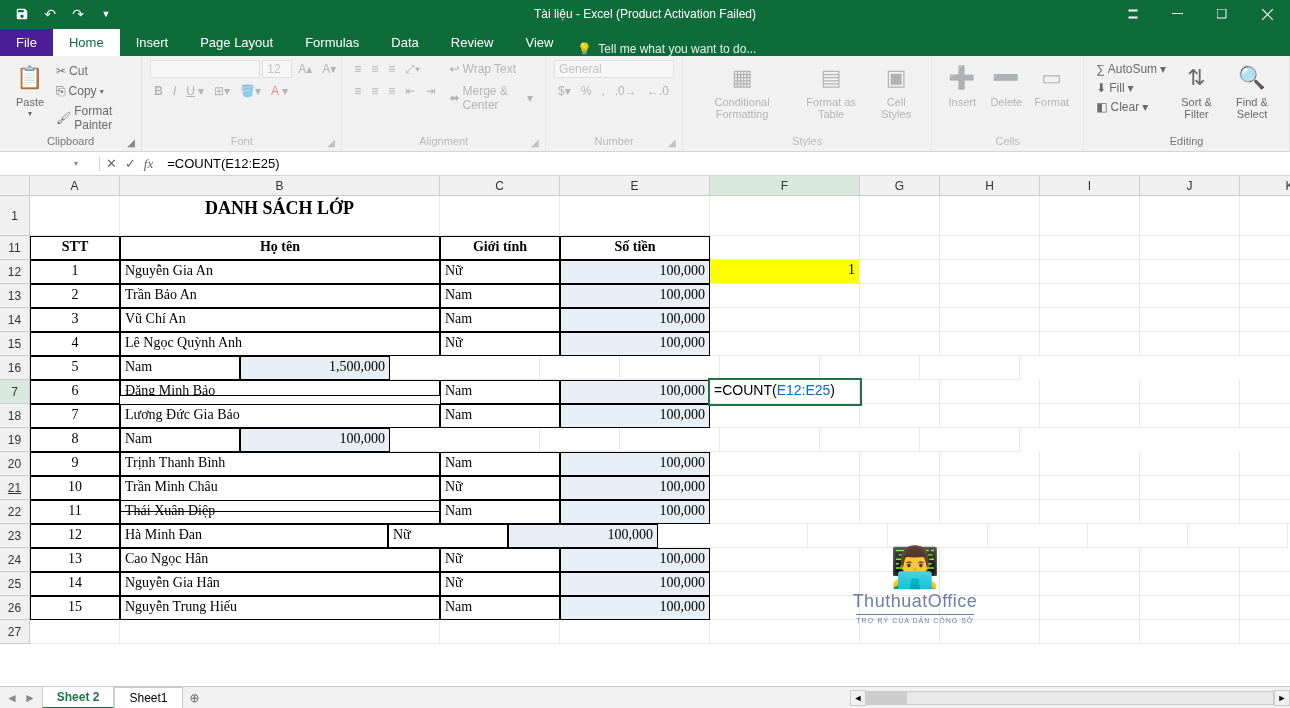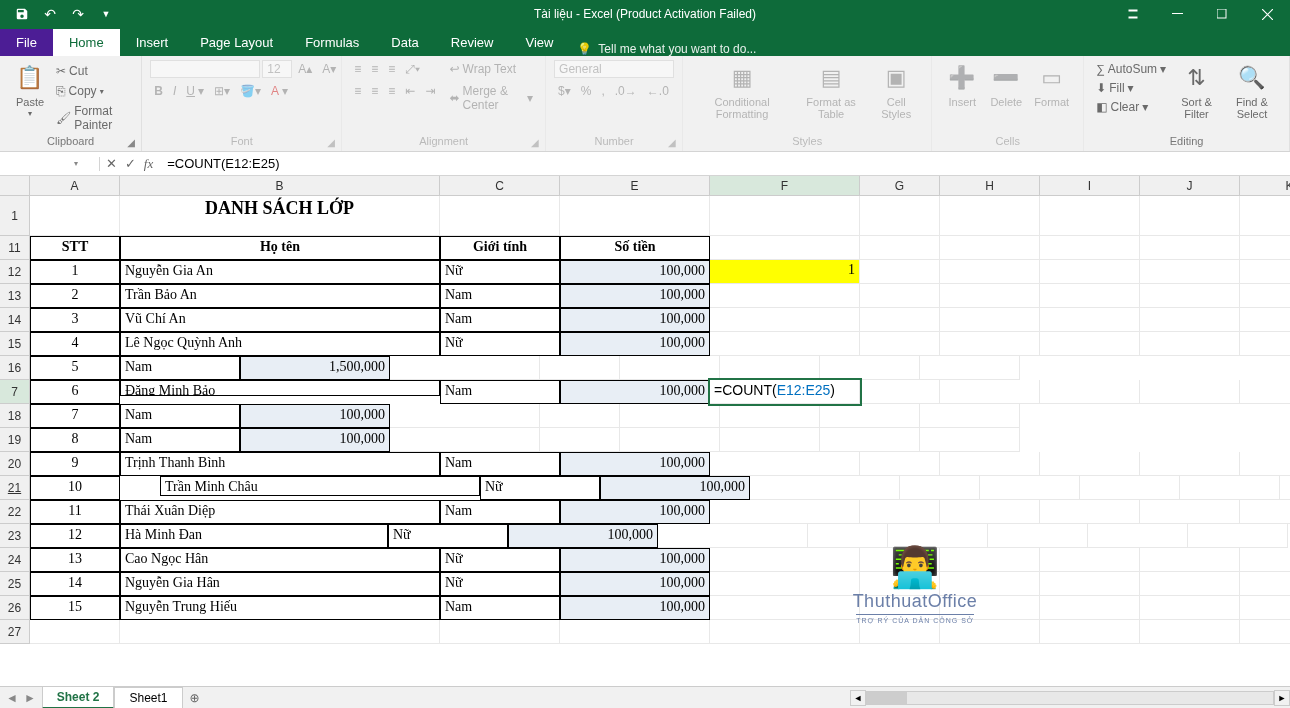--- a/index.html
+++ b/index.html
@@ -428,20 +428,21 @@
         <div class="cell bcell money" style="width: 150px; height: 24px;">100,000</div>
         <div class="cell edit-cell" style="width: 150px; height: 24px; overflow: visible; position: relative; z-index: 5;"><span style="white-space:nowrap">=COUNT(<span style="color:#0070c0">E12:E25</span>)</span></div>
         <div class="cell" style="width: 80px; height: 24px;"></div>
         <div class="cell" style="width: 100px; height: 24px;"></div>
         <div class="cell" style="width: 100px; height: 24px;"></div>
         <div class="cell" style="width: 100px; height: 24px;"></div>
         <div class="cell" style="width: 100px; height: 24px;"></div>
       </div>
       <div class="row" style="height: 24px;">
         <div class="cell bcell" style="width: 90px; height: 24px; text-align: center;">7</div>
+        <div class="cell bcell" style="width: 320px; height: 24px;">Lương Đức Gia Bảo</div>
         <div class="cell bcell" style="width: 120px; height: 24px;">Nam</div>
         <div class="cell bcell money" style="width: 150px; height: 24px;">100,000</div>
         <div class="cell" style="width: 150px; height: 24px;"></div>
         <div class="cell" style="width: 80px; height: 24px;"></div>
         <div class="cell" style="width: 100px; height: 24px;"></div>
         <div class="cell" style="width: 100px; height: 24px;"></div>
         <div class="cell" style="width: 100px; height: 24px;"></div>
         <div class="cell" style="width: 100px; height: 24px;"></div>
       </div>
       <div class="row" style="height: 24px;">
@@ -462,21 +463,21 @@
         <div class="cell bcell money" style="width: 150px; height: 24px;">100,000</div>
         <div class="cell" style="width: 150px; height: 24px;"></div>
         <div class="cell" style="width: 80px; height: 24px;"></div>
         <div class="cell" style="width: 100px; height: 24px;"></div>
         <div class="cell" style="width: 100px; height: 24px;"></div>
         <div class="cell" style="width: 100px; height: 24px;"></div>
         <div class="cell" style="width: 100px; height: 24px;"></div>
       </div>
       <div class="row" style="height: 24px;">
         <div class="cell bcell" style="width: 90px; height: 24px; text-align: center;">10</div>
-        <div class="cell bcell" style="width: 320px; height: 20px; margin-left: 40px;">Trần Minh Châu</div>
+        <div class="cell bcell" style="width: 320px; height: 36px;">Trần Minh Châu</div>
         <div class="cell bcell" style="width: 120px; height: 24px;">Nữ</div>
         <div class="cell bcell money" style="width: 150px; height: 24px;">100,000</div>
         <div class="cell" style="width: 150px; height: 24px;"></div>
         <div class="cell" style="width: 80px; height: 24px;"></div>
         <div class="cell" style="width: 100px; height: 24px;"></div>
         <div class="cell" style="width: 100px; height: 24px;"></div>
         <div class="cell" style="width: 100px; height: 24px;"></div>
         <div class="cell" style="width: 100px; height: 24px;"></div>
       </div>
       <div class="row" style="height: 24px;">

